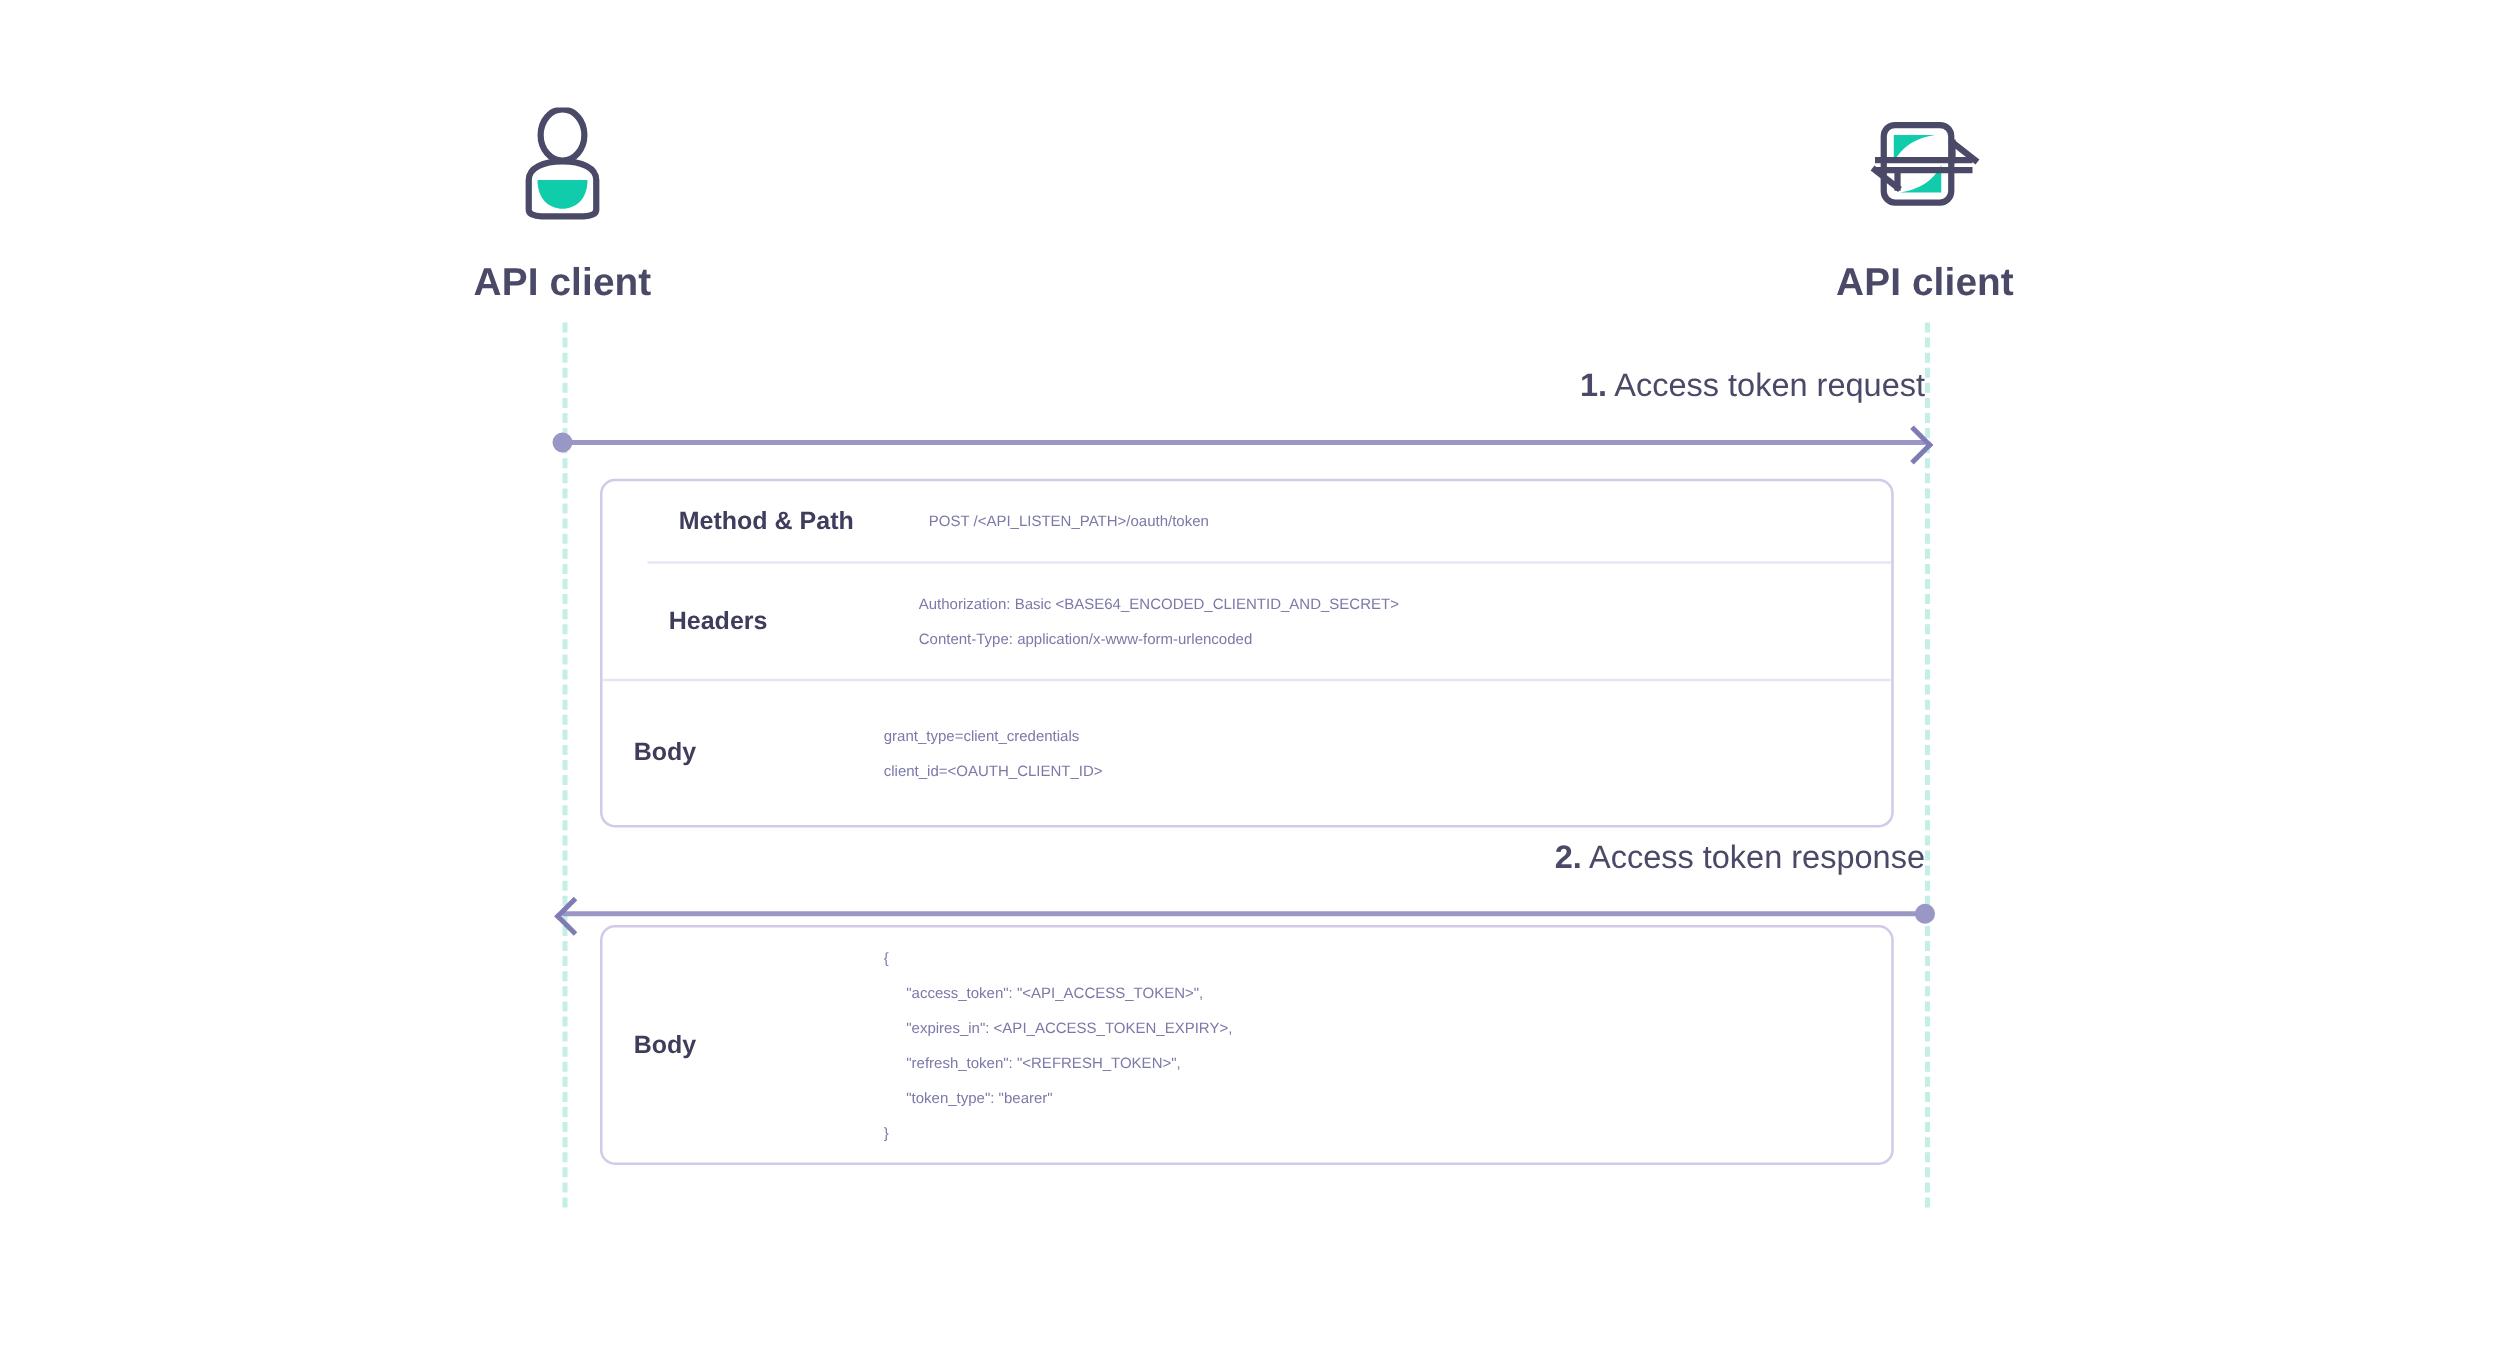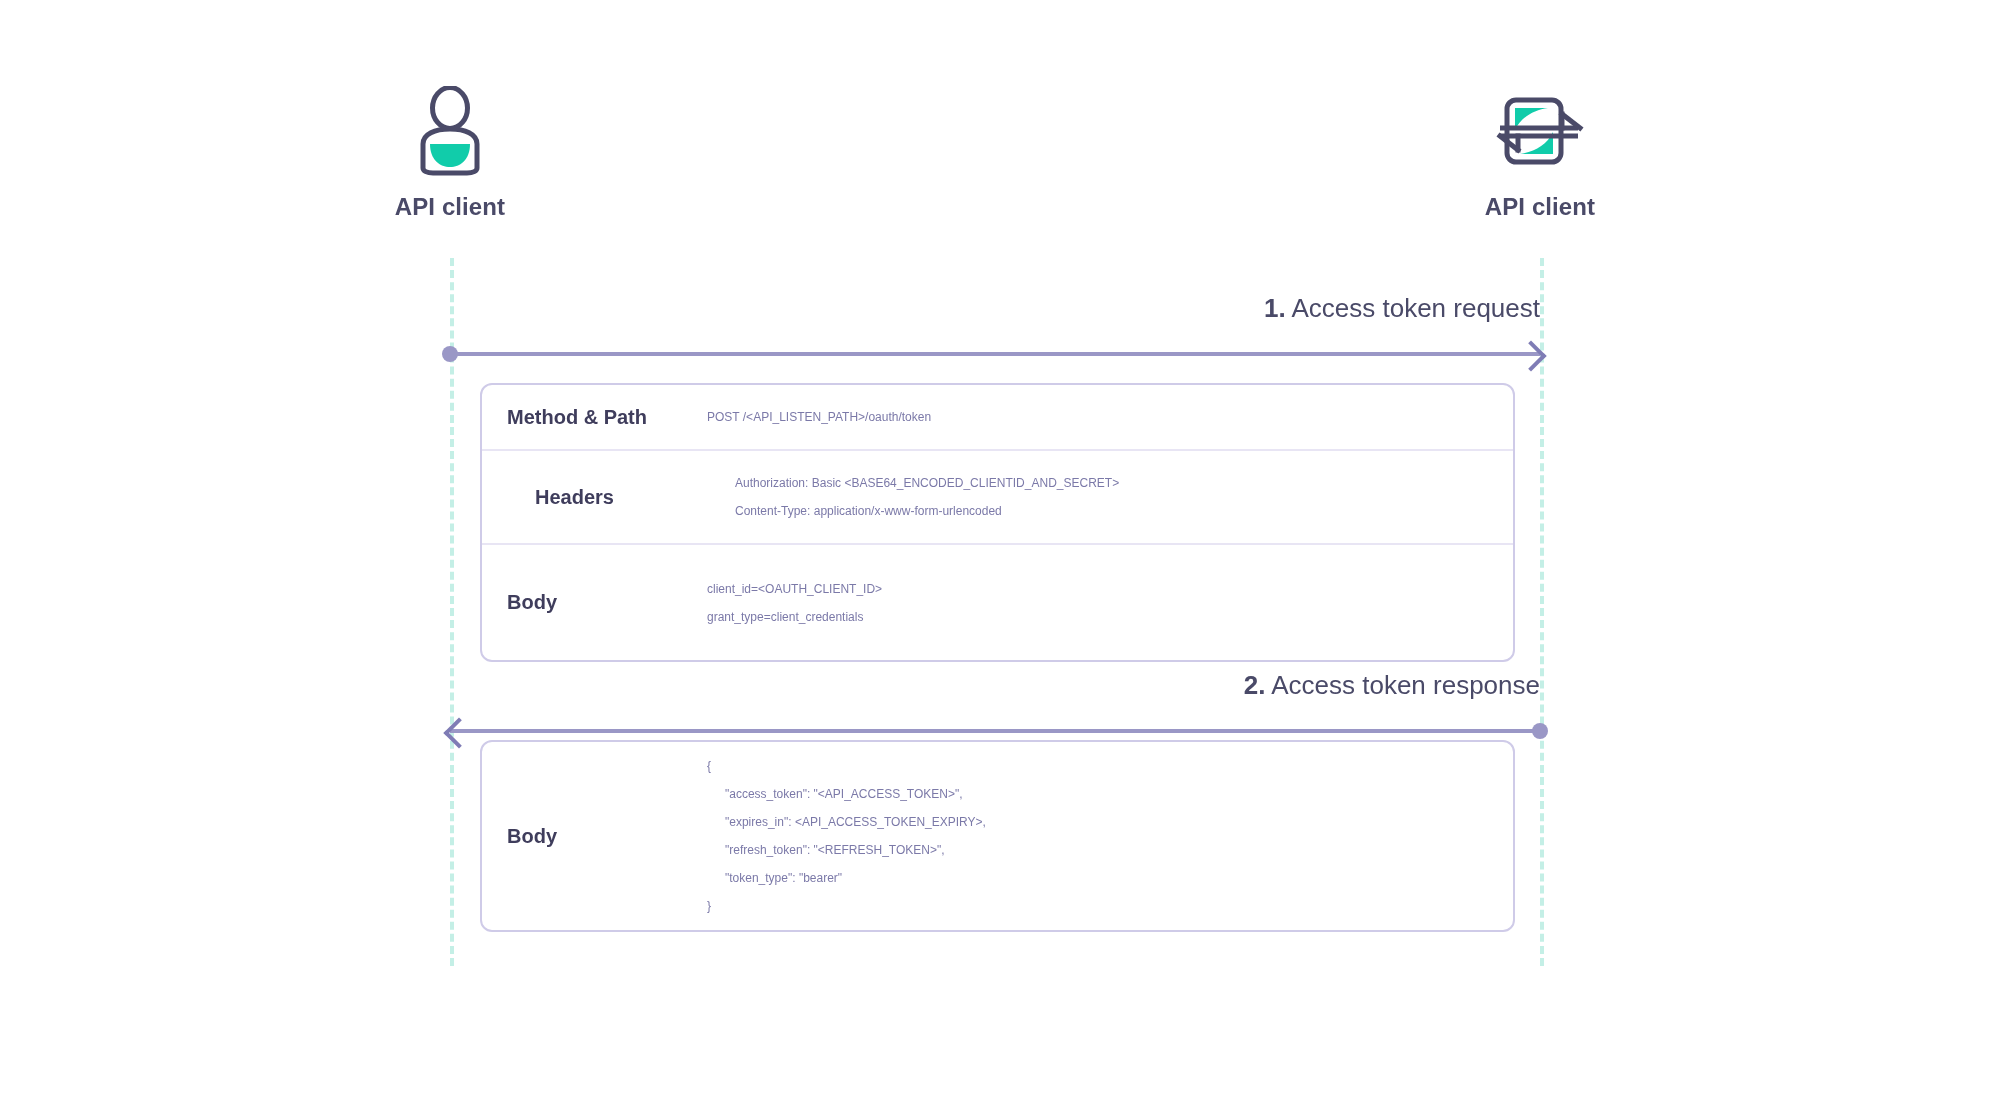--- a/index.html
+++ b/index.html
@@ -28,22 +28,22 @@
     text-align: center;
   }
   .actor-icon {
     width: 300px;
     height: 92px;
     display: flex;
     align-items: center;
     justify-content: center;
   }
   .actor-label {
-    margin-top: 16px;
-    font-size: 24px;
+    margin-top: 31px;
+    font-size: 31px;
     font-weight: bold;
     color: #4a4a68;
     letter-spacing: 0.1px;
   }
   #actor-client  { left: 300px; top: 85px; }
   #actor-gateway { left: 1390px; top: 85px; }
 
   
   .lifeline {
     position: absolute;
@@ -195,38 +195,38 @@
     <span>Access token request</span>
   </div>
 
   <div class="arrow-row" id="step1-arrow">
     <div class="arrow-line"></div>
     <div class="arrow-dot left"></div>
     <div class="arrow-head right"></div>
   </div>
 
   <div class="detail-table" id="step1-table">
-    <div class="detail-row" style="height:66px;">
+    <div class="detail-row" style="height:66px;margin-left:36px;">
       <div class="detail-key">Method &amp; Path</div>
       <div class="detail-val">
         <div class="line">POST /&lt;API_LISTEN_PATH&gt;/oauth/token</div>
       </div>
     </div>
     <div class="detail-row" style="height:94px;padding-left:28px;">
       <div class="detail-key">Headers</div>
       <div class="detail-val">
         <div class="line">Authorization: Basic &lt;BASE64_ENCODED_CLIENTID_AND_SECRET&gt;</div>
         <div class="line">Content-Type: application/x-www-form-urlencoded</div>
       </div>
     </div>
     <div class="detail-row" style="height:115px;">
       <div class="detail-key">Body</div>
       <div class="detail-val">
+        <div class="line">grant_type=client_credentials</div>
         <div class="line">client_id=&lt;OAUTH_CLIENT_ID&gt;</div>
-        <div class="line">grant_type=client_credentials</div>
       </div>
     </div>
   </div>
 
   <div class="step-title" id="step2-title">
     <span class="num">2.</span>
     <span>Access token response</span>
   </div>
 
   <div class="arrow-row" id="step2-arrow">

